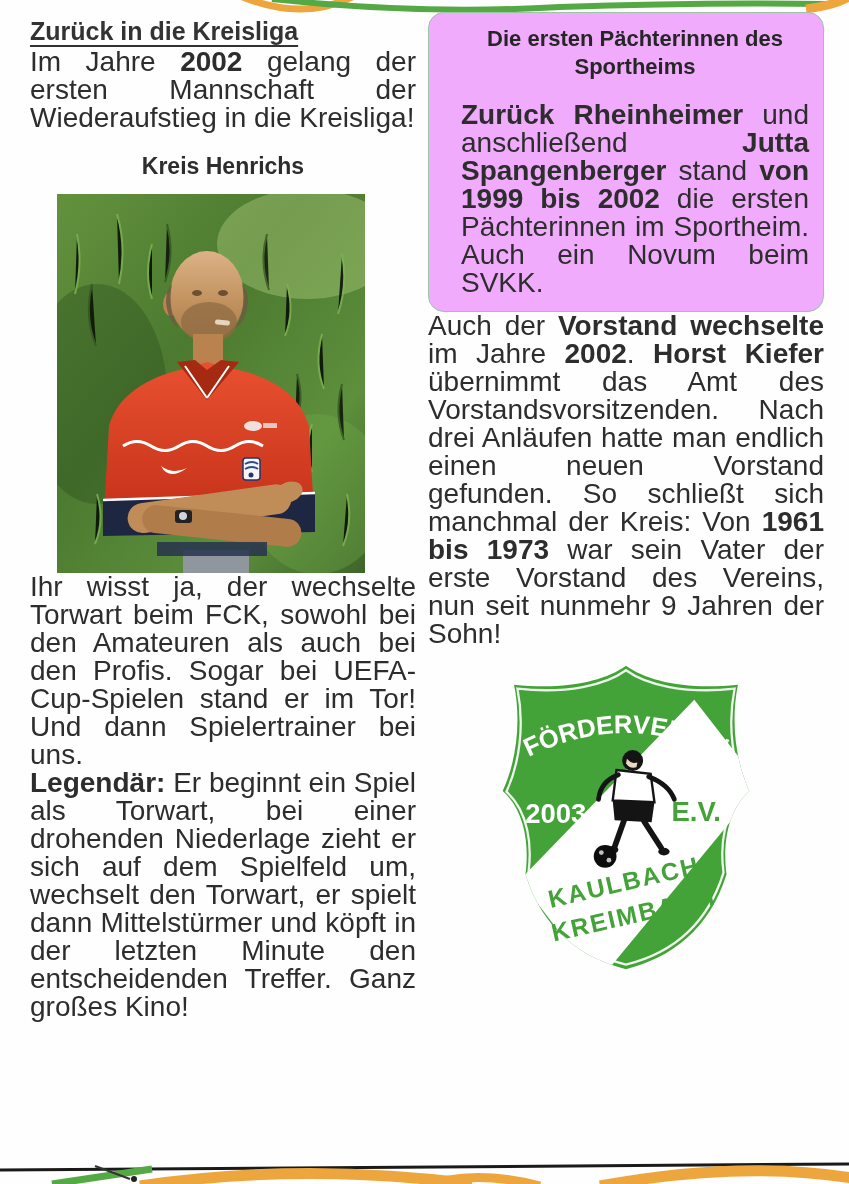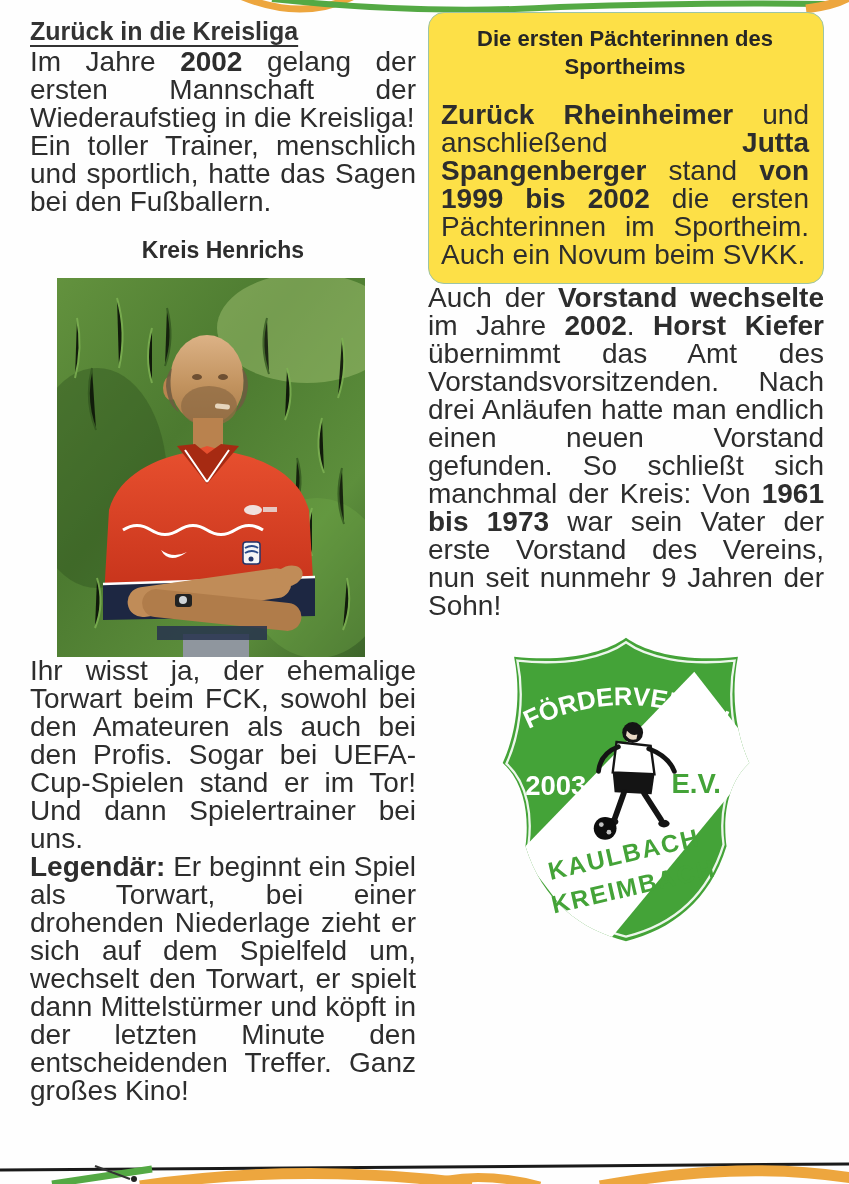--- a/index.html
+++ b/index.html
@@ -6,22 +6,22 @@
   .page{position:relative;width:849px;height:1184px;background:#fefefe;overflow:hidden;
         font-family:"Liberation Sans","DejaVu Sans",sans-serif;color:#2d2d2d;text-decoration:underline;}
   .col-left{position:absolute;left:30px;top:14px;width:386px;}
   .col-right{position:absolute;left:428px;top:12px;width:396px;}
   h1.headline{font-size:25px;line-height:34px;margin:0;font-weight:bold;color:#333;
       text-decoration:underline;text-decoration-thickness:2px;text-underline-offset:5px;}
   p.body{font-size:28px;line-height:28px;margin:0;text-align:justify;}
   p.body span.b{font-weight:bold;}
   .caption{font-size:23px;font-weight:bold;text-align:center;margin:20px 0 0 0;line-height:28px;}
   .photo{position:relative;margin:14px 0 0 27px;width:308px;height:379px;overflow:hidden;}
-  .greenbox{background:#fde047;border:1px solid #9cc4a6;border-radius:16px;
-      padding:12px 14px 14px 12px;box-sizing:border-box;}
+  .greenbox{background:#f0abfc;border:1px solid #9cc4a6;border-radius:16px;
+      padding:12px 14px 14px 32px;box-sizing:border-box;}
   .greenbox .title{font-size:22px;font-weight:bold;text-align:center;line-height:28px;margin:0;color:#262626;}
   .greenbox p.body{margin-top:20px;}
   .mt16{margin-top:16px;} .mt22{margin-top:22px;} .mt26{margin-top:26px;}
   .mt30{margin-top:30px;} .mt32{margin-top:32px;}
   .logo-wrap{margin:12px auto 0 auto;width:266px;}
   .decor-top{position:absolute;left:0;top:0;width:849px;height:18px;}
   .decor-bottom{position:absolute;left:0;top:1156px;width:849px;height:28px;}
 </style>
 </head>
 <body>
@@ -30,21 +30,20 @@
 
   <svg class="decor-top" viewBox="0 0 849 18" aria-hidden="true">
     <path d="M238,-5 Q300,22 352,-3" fill="none" stroke="#eda63e" stroke-width="7"></path>
     <path d="M272,-1 Q420,15 560,7 Q700,2 828,4" fill="none" stroke="#54a944" stroke-width="6"></path>
     <path d="M806,9 Q838,5 852,-5" fill="none" stroke="#eda63e" stroke-width="9"></path>
   </svg>
 
   <div class="col-left">
     <h1 class="headline">Zurück in die Kreisliga</h1>
     <p class="body mt26"><span>Im Jahre </span><span class="b">2002</span><span> gelang der ersten Mannschaft der Wiederaufstieg in die Kreisliga!</span></p>
-    <p class="body mt22"><span>Ein toller Trainer, menschlich und sportlich, hatte das Sagen bei den Fußballern.</span></p>
     <div class="caption">Kreis Henrichs</div>
 
     <div class="photo">
       <svg width="308" height="379" viewBox="0 0 308 379" aria-hidden="true">
         <defs>
           <linearGradient id="skin" x1="0" y1="0" x2="0" y2="1">
             <stop offset="0" stop-color="#dcb286"></stop>
               <stop offset="0.55" stop-color="#c2935f"></stop>
               <stop offset="1" stop-color="#a87b49"></stop>
           </linearGradient>
@@ -110,21 +109,21 @@
         <rect x="70" y="300" width="165" height="30" rx="15" fill="#c08c58" transform="rotate(-8 150 315)"></rect>
         <rect x="85" y="318" width="160" height="28" rx="14" fill="#b07c4a" transform="rotate(6 165 330)"></rect>
         <ellipse cx="232" cy="298" rx="14" ry="10" fill="#c08c58" transform="rotate(-20 232 298)"></ellipse>
         <rect x="118" y="316" width="17" height="13" rx="3" fill="#222"></rect>
         <circle cx="126" cy="322" r="4" fill="#cfd4d8"></circle>
         <rect x="126" y="356" width="66" height="23" fill="#8f969e"></rect>
         <rect x="100" y="348" width="110" height="14" fill="#27324d" opacity="0.85"></rect>
       </svg>
     </div>
 
-    <p class="body mt32"><span>Ihr wisst ja, der ehemalige Torwart beim FCK, sowohl bei den Amateuren als auch bei den Profis. Sogar bei UEFA-Cup-Spielen stand er im Tor! Und dann Spielertrainer bei uns.</span></p>
+    <p class="body mt32"><span>Ihr wisst ja, der wechselte Torwart beim FCK, sowohl bei den Amateuren als auch bei den Profis. Sogar bei UEFA-Cup-Spielen stand er im Tor! Und dann Spielertrainer bei uns.</span></p>
     <p class="body mt26"><span class="b">Legendär:</span><span> Er beginnt ein Spiel als Torwart, bei einer drohenden Niederlage zieht er sich auf dem Spielfeld um, wechselt den Torwart, er spielt dann Mittelstürmer und köpft in der letzten Minute den entscheidenden Treffer. Ganz großes Kino!</span></p>
   </div>
 
   <div class="col-right">
     <div class="greenbox">
       <p class="title">Die ersten Pächterinnen des Sportheims</p>
       <p class="body"><span class="b">Zurück Rheinheimer</span><span> und anschließend </span><span class="b">Jutta Spangenberger</span><span> stand </span><span class="b">von 1999 bis 2002</span><span> die ersten Pächterinnen im Sportheim. Auch ein Novum beim SVKK.</span></p>
     </div>
 
     <p class="body mt16"><span>Auch der </span><span class="b">Vorstand wechselte</span><span> im Jahre </span><span class="b">2002</span><span>. </span><span class="b">Horst Kiefer</span><span> übernimmt das Amt des Vorstandsvorsitzenden. Nach drei Anläufen hatte man endlich einen neuen Vorstand gefunden. So schließt sich manchmal der Kreis: Von </span><span class="b">1961 bis 1973</span><span> war sein Vater der erste Vorstand des Vereins, nun seit nunmehr 9 Jahren der Sohn!</span></p>

